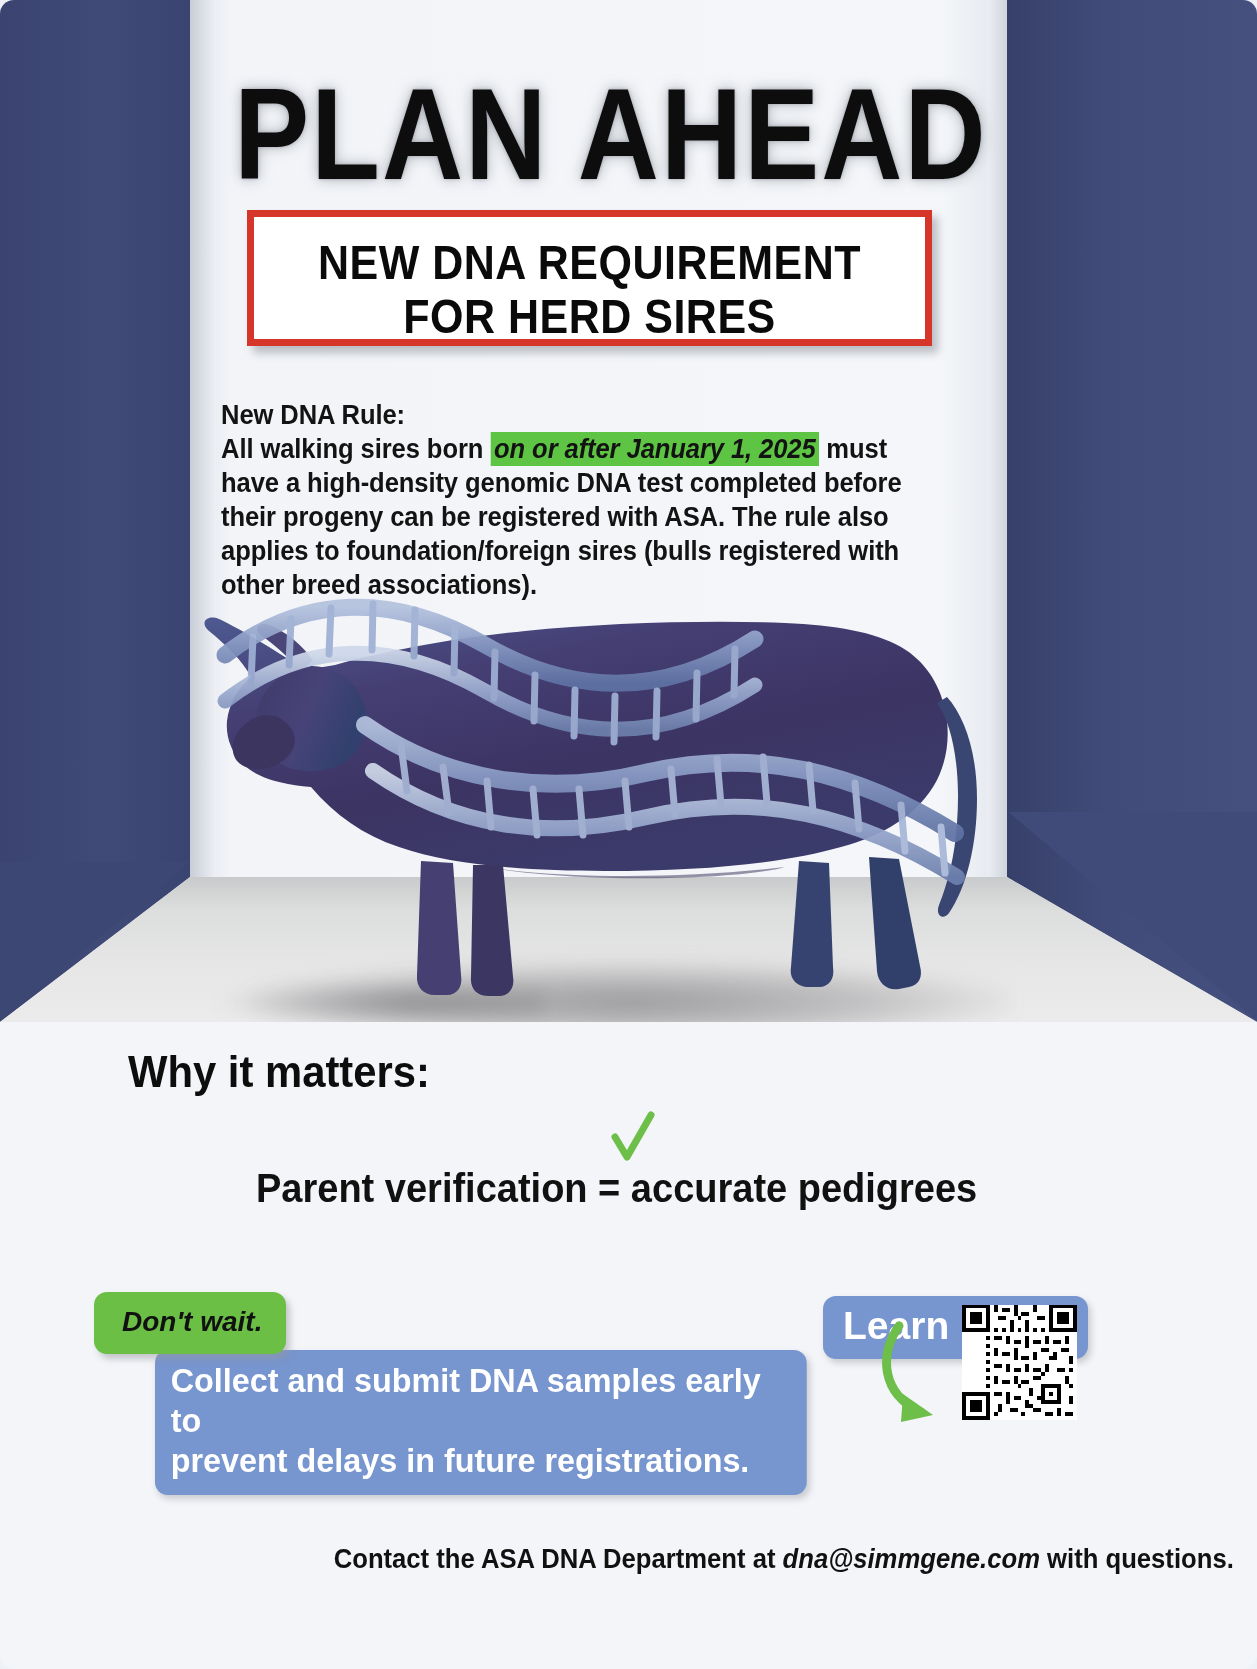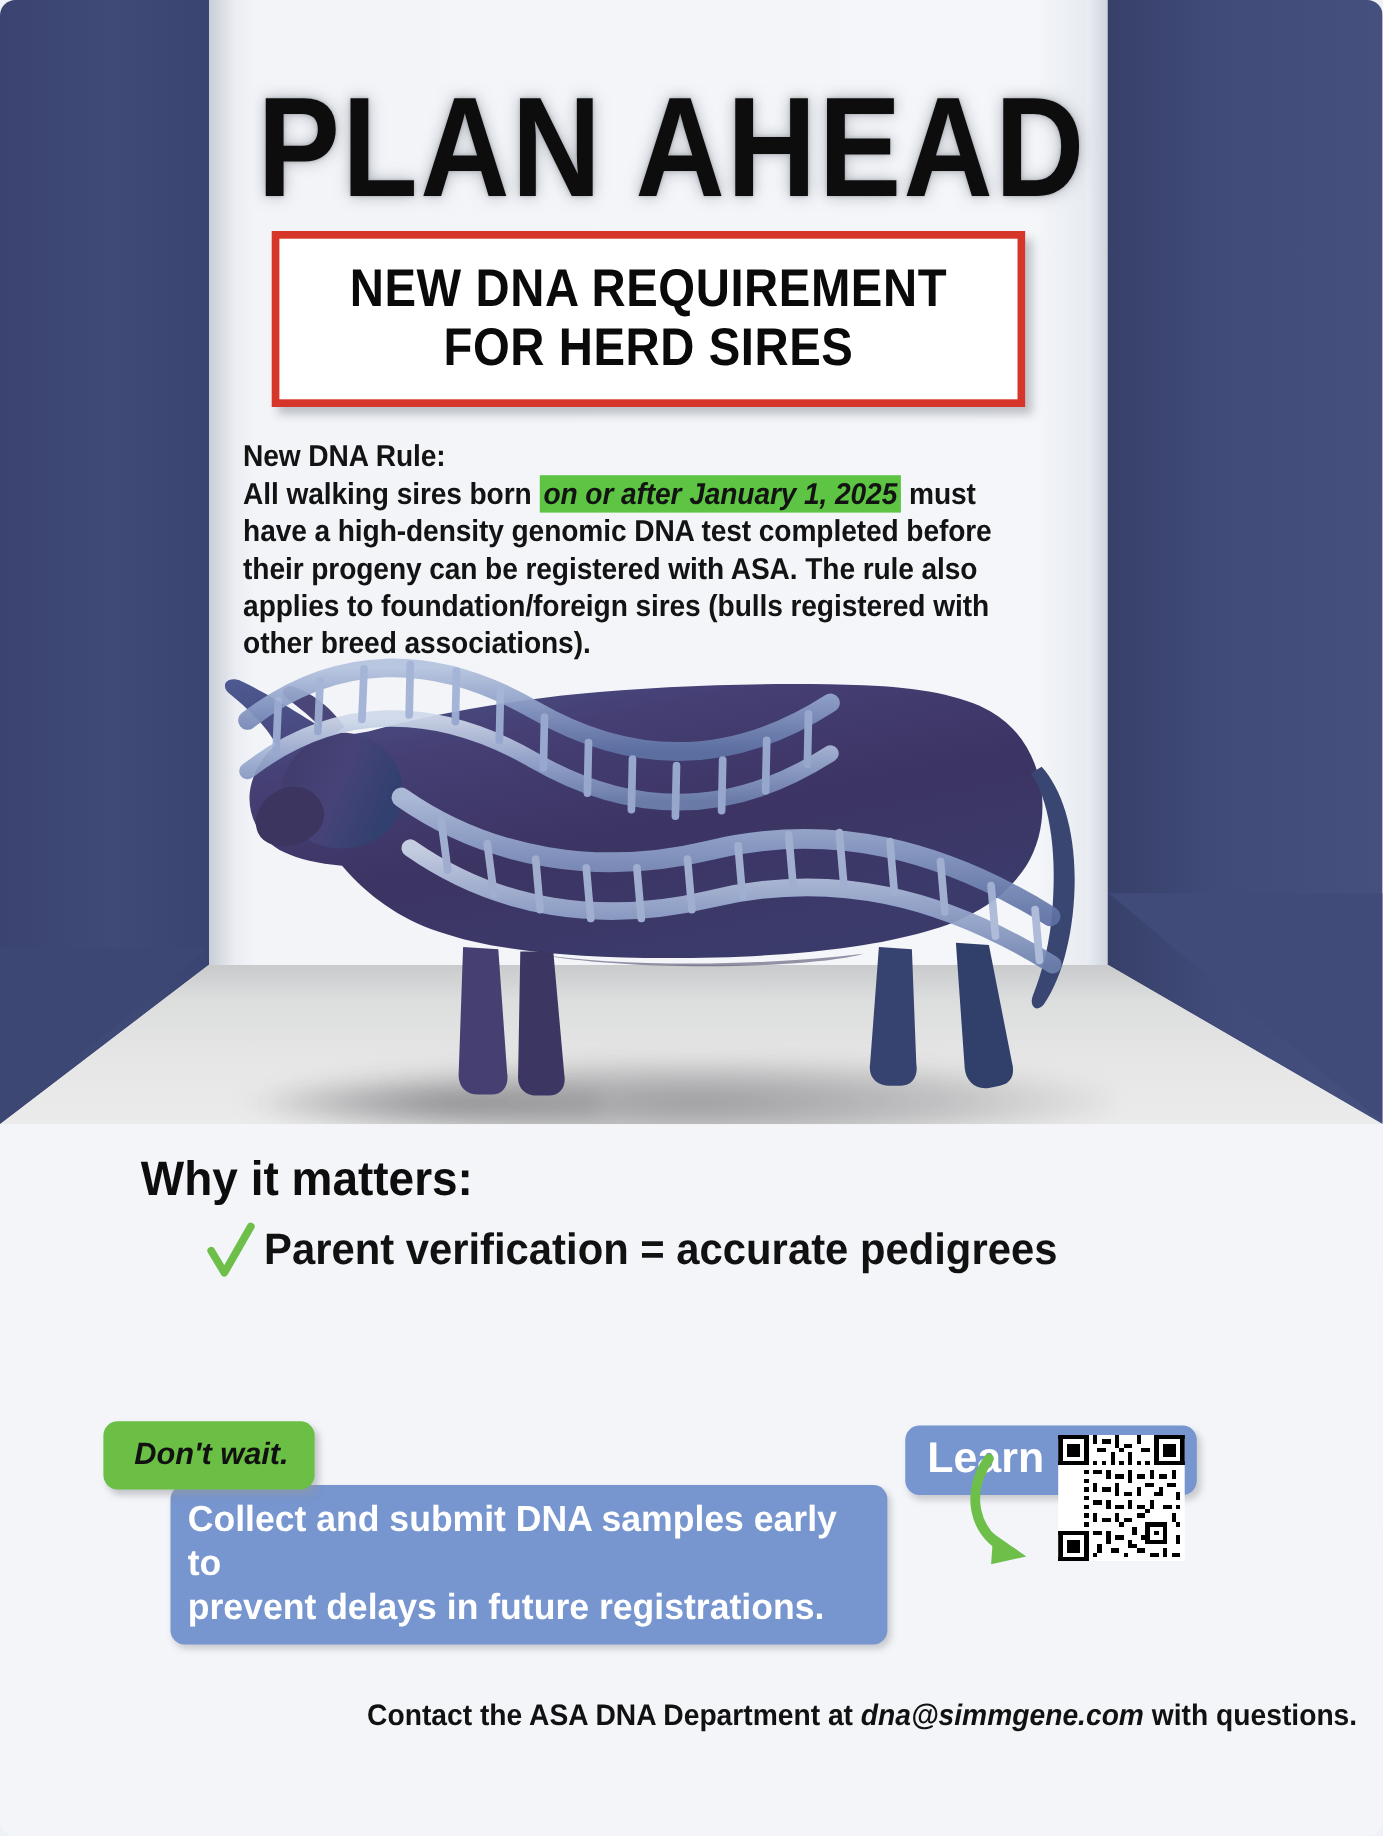--- a/index.html
+++ b/index.html
@@ -89,21 +89,21 @@
     letter-spacing:2px;
     color:#0d0d0d;
     transform:scaleX(1.06) scaleY(1.22);
     transform-origin:50% 0%;
     text-shadow:0 0 12px rgba(120,125,135,.55), 0 0 3px rgba(90,95,105,.45);
     white-space:nowrap;
   }
 
   
   .redbox{
-    position:absolute;left:247px;top:210px;width:685px;height:160px;
+    position:absolute;left:247px;top:210px;width:685px;height:136px;
     background:#ffffff;
     border:7px solid #d6352a;
     box-shadow:6px 7px 8px rgba(120,124,134,.45);
     box-sizing:border-box;
   }
   .redbox-line{
     text-align:center;
     font-weight:bold;
     font-size:43px;
     line-height:54px;
@@ -143,21 +143,21 @@
   .why{
     position:absolute;left:128px;top:1047px;
     font-weight:bold;font-size:44px;line-height:50px;color:#0d0d0d;
     transform:scaleX(.95);transform-origin:0 0;
     white-space:nowrap;
   }
   .bullets{
     position:absolute;left:186px;top:1113px;width:900px;
   }
   .bullet{
-    display:flex;height:57px;
+    display:flex;align-items:center;height:57px;flex-direction:column;
   }
   .check{
     width:48px;height:52px;flex:none;margin-right:6px;position:relative;top:-2px;
   }
   .bullet-text{
     font-weight:bold;font-size:40px;line-height:46px;color:#111;
     transform:scaleX(.95);transform-origin:0 50%;
     white-space:nowrap;
   }
 

